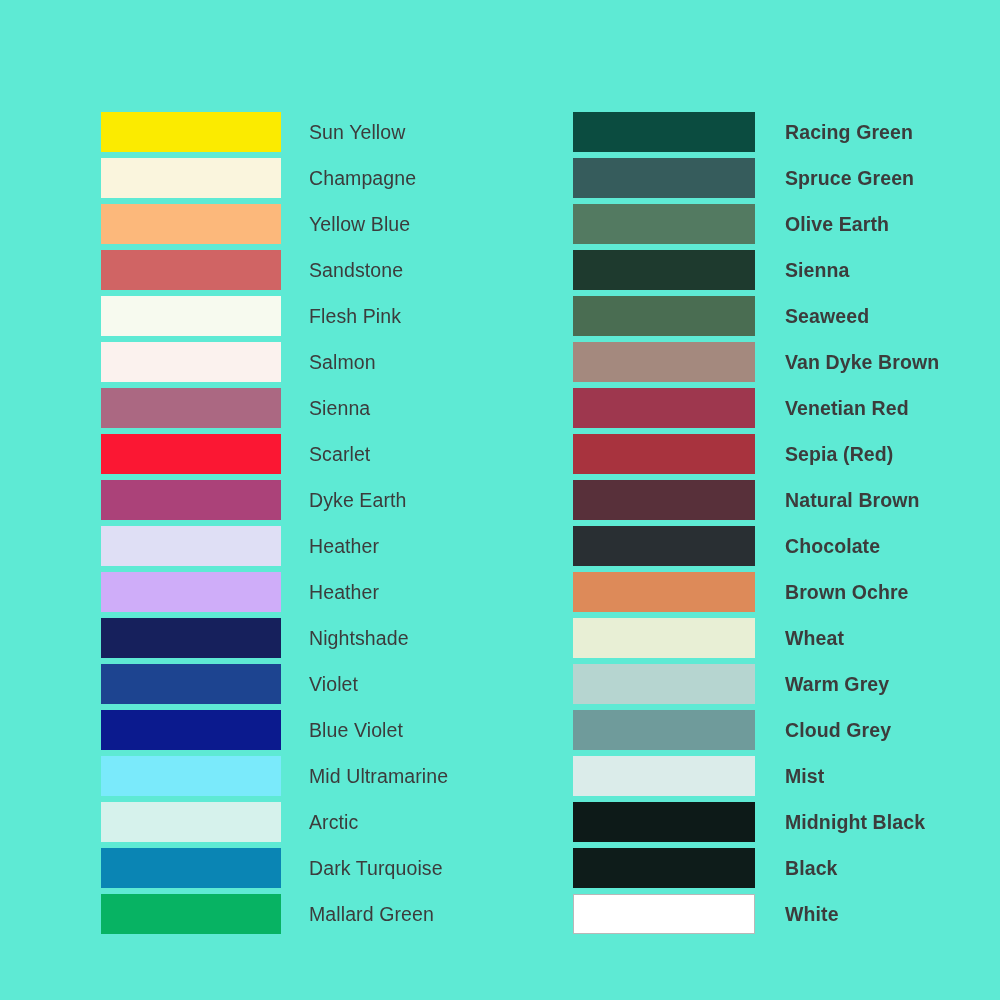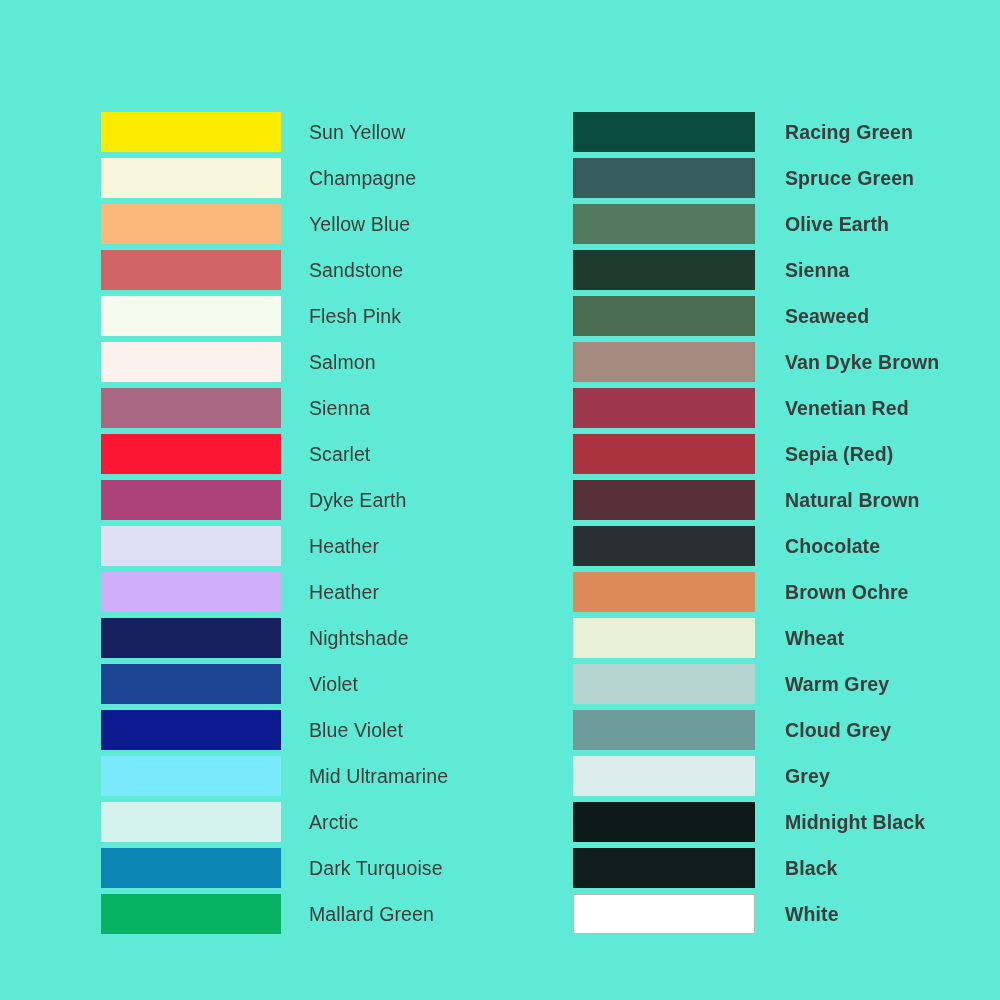--- a/index.html
+++ b/index.html
@@ -200,21 +200,21 @@
       <div class="swatch-row">
         <div class="swatch-chip" style="background: rgb(182, 213, 208);"></div>
         <div class="swatch-label">Warm Grey</div>
       </div>
       <div class="swatch-row">
         <div class="swatch-chip" style="background: rgb(111, 155, 155);"></div>
         <div class="swatch-label">Cloud Grey</div>
       </div>
       <div class="swatch-row">
         <div class="swatch-chip" style="background: rgb(219, 236, 234);"></div>
-        <div class="swatch-label">Grey</div>
+        <div class="swatch-label">Mist</div>
       </div>
       <div class="swatch-row">
         <div class="swatch-chip" style="background: rgb(13, 26, 24);"></div>
         <div class="swatch-label">Midnight Black</div>
       </div>
       <div class="swatch-row">
         <div class="swatch-chip" style="background: rgb(14, 28, 26);"></div>
         <div class="swatch-label">Black</div>
       </div>
       <div class="swatch-row">

